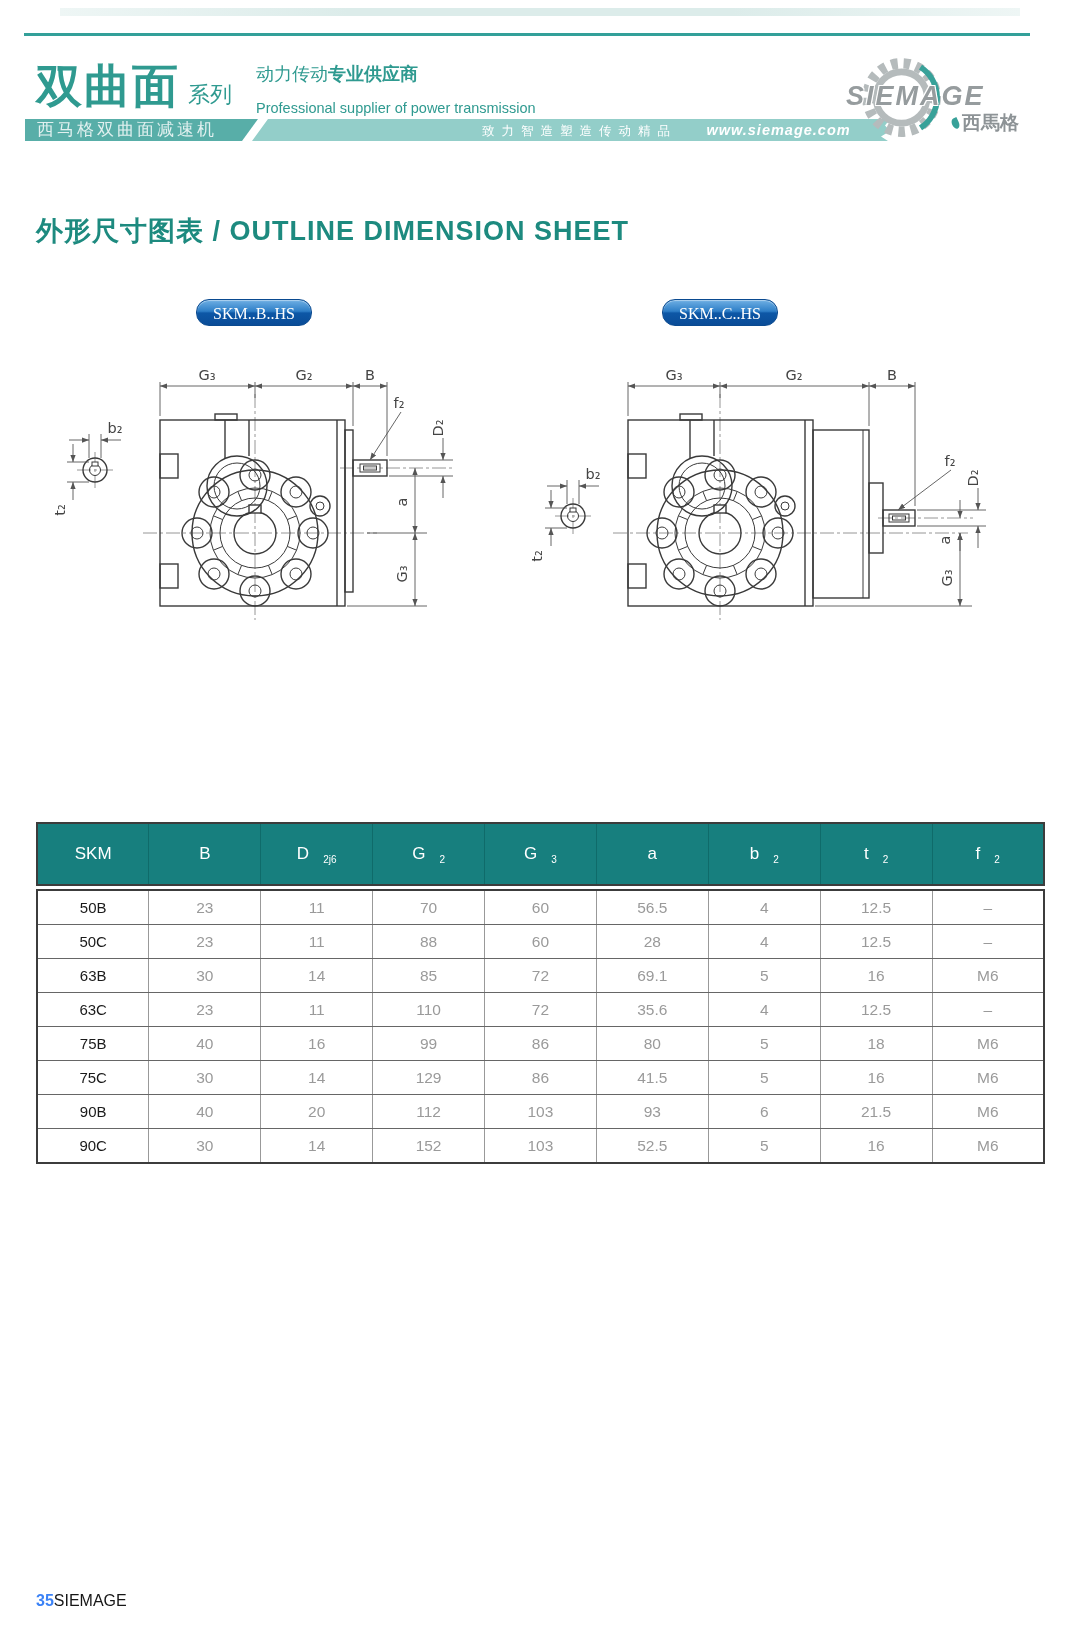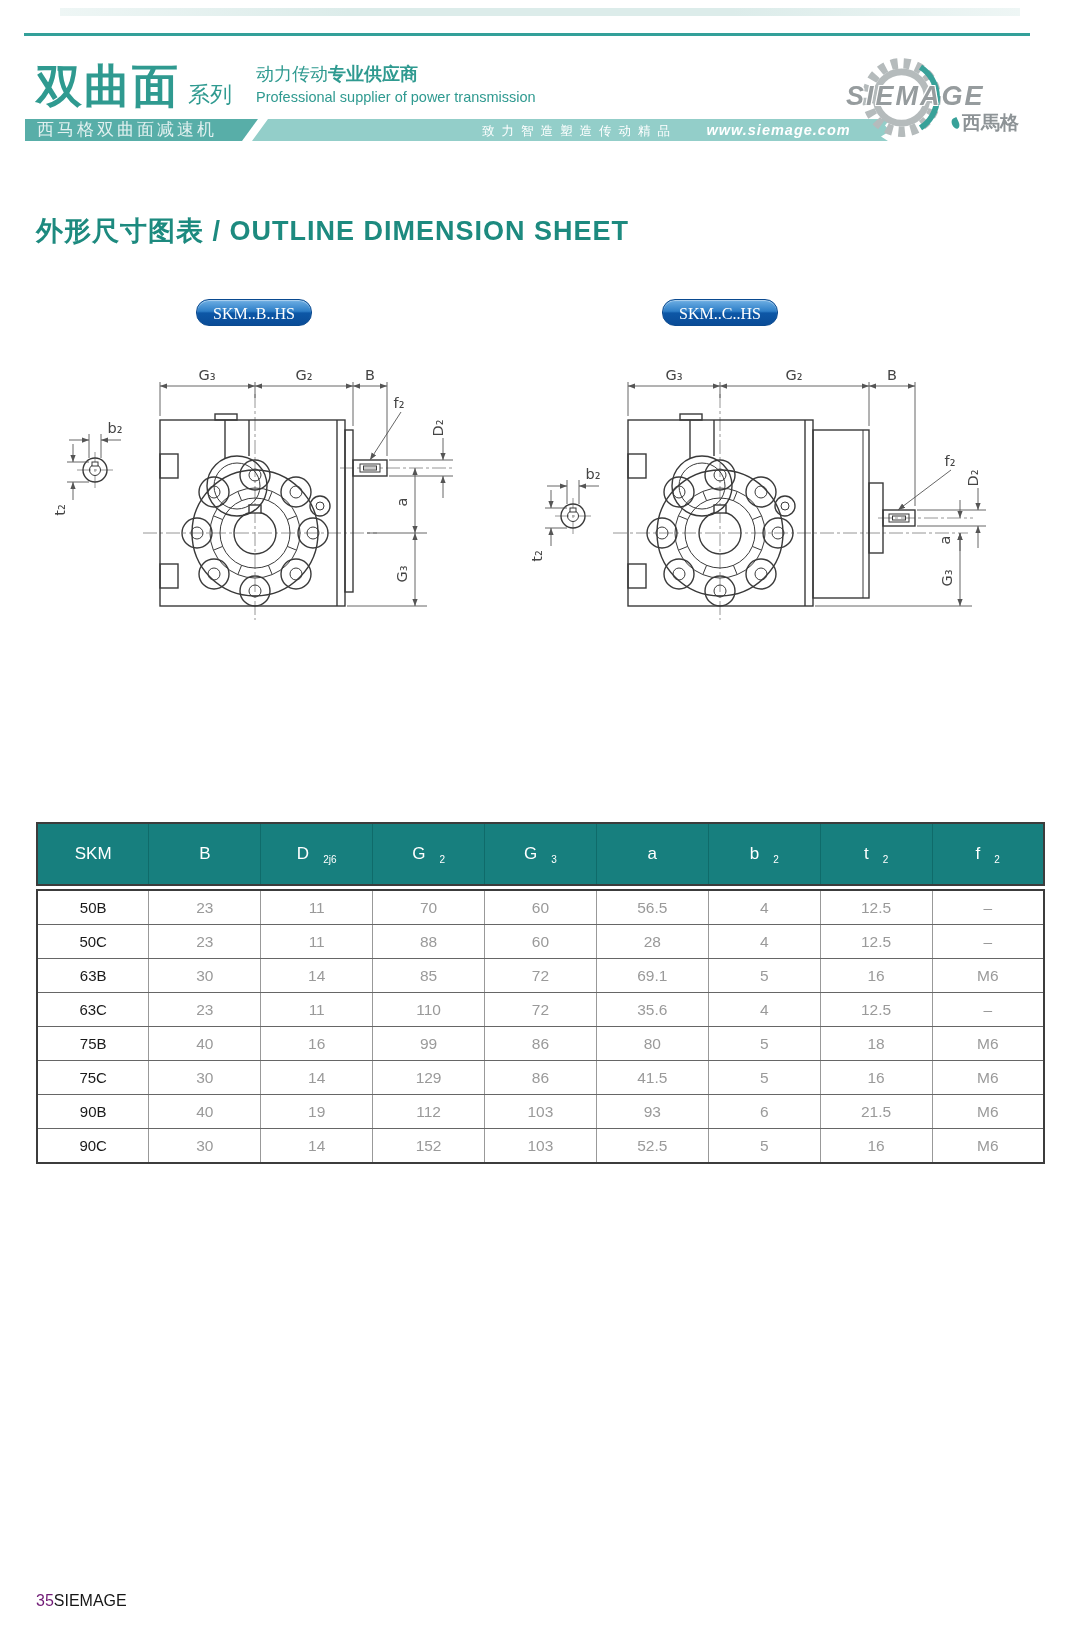--- a/index.html
+++ b/index.html
@@ -11,21 +11,21 @@
             background:linear-gradient(90deg,#eef6f5,#dcecea 30%,#dcecea 70%,#eef6f5);}
   .top-rule{position:absolute;left:24px;top:33px;width:1006px;height:3px;background:#33a099;}
 
   
   .series{position:absolute;left:36px;top:56px;white-space:nowrap;}
   .series-title{font-size:46px;font-weight:bold;color:#2f9a90;letter-spacing:2px;}
   .series-suffix{font-size:22px;font-weight:normal;color:#2f9a90;margin-left:8px;}
   .tagline{position:absolute;left:256px;top:62px;color:#2f9a90;}
   .tagline-cn{font-size:18px;}
   .tagline-cn b{font-weight:bold;}
-  .tagline-en{font-size:14.5px;margin-top:3px;}
+  .tagline-en{font-size:14.5px;margin-top:14px;}
   .banner-left{position:absolute;left:25px;top:119px;width:233px;height:22px;background:#58aea8;
                clip-path:polygon(0 0,100% 0,calc(100% - 16px) 100%,0 100%);
                color:rgba(255,255,255,.82);font-size:17px;letter-spacing:3px;line-height:22px;
                padding-left:12px;box-sizing:border-box;}
   .banner-right{position:absolute;left:252px;top:119px;width:638px;height:22px;background:#93cec9;
                 clip-path:polygon(16px 0,100% 0,calc(100% - 5px) 30%,100% 55%,calc(100% - 9px) 80%,calc(100% - 2px) 100%,0 100%);
                 color:#fff;font-size:12.5px;line-height:22px;white-space:nowrap;}
   .banner-slogan{letter-spacing:7px;margin-left:230px;}
   .banner-url{font-weight:bold;font-style:italic;font-size:14.5px;letter-spacing:1px;margin-left:26px;}
   .logo{position:absolute;left:840px;top:48px;width:225px;height:100px;}
@@ -62,21 +62,21 @@
   table.hd th{background:#177f7e;color:#fff;font-weight:normal;font-size:17px;height:58px;
               border:1px solid #0f6b6a;text-align:center;}
   .h-sub{font-size:10px;vertical-align:-4px;margin-left:14px;}
   table.bd{margin-top:3px;border:2px solid #3c3c3c;}
   table.bd td{height:31px;border:1px solid #999;border-top:1.5px solid #666;border-bottom:1.5px solid #666;
               text-align:center;font-size:15.5px;color:#9a9a9a;font-family:"Liberation Sans",sans-serif;}
   table.bd td.skm{color:#1a1a1a;font-size:15px;}
 
   
   .footer{position:absolute;left:36px;top:1592px;font-size:16px;}
-  .footer .pg{color:#701a75;font-weight:normal;}
+  .footer .pg{color:#3b82f6;font-weight:bold;}
   .footer .brand{color:#161616;}
 </style>
 </head>
 <body>
 
 <div class="page">
 
   <div class="top-band"></div>
   <div class="top-rule"></div>
 
@@ -405,21 +405,21 @@
             <td>129</td>
             <td>86</td>
             <td>41.5</td>
             <td>5</td>
             <td>16</td>
             <td>M6</td>
           </tr>
           <tr>
             <td class="skm">90B</td>
             <td>40</td>
-            <td>19</td>
+            <td>20</td>
             <td>112</td>
             <td>103</td>
             <td>93</td>
             <td>6</td>
             <td>21.5</td>
             <td>M6</td>
           </tr>
           <tr>
             <td class="skm">90C</td>
             <td>30</td>

